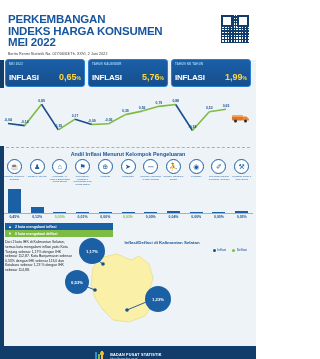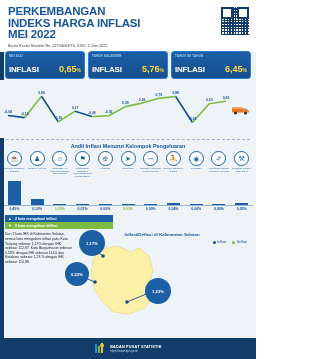--- a/index.html
+++ b/index.html
@@ -5,21 +5,21 @@
   * { margin:0; padding:0; box-sizing:border-box; }
   body {
     width:256px; height:359px;
     font-family:"Liberation Sans", sans-serif;
     background:#ffffff;
     overflow:hidden;
   }
   .page { width:256px; height:359px; position:relative; background:#eef3f8; }
 
   
-  .header { background:#ffffff; padding:6px 8px 4px 8px; position:relative; height:52px; }
+  .header { background:#ffffff; padding:6px 8px 4px 8px; position:relative; height:52px;margin-top:8px; }
   .title {
     color:#18559c; font-weight:bold; font-size:11.5px;
     line-height:11.5px; letter-spacing:-0.2px;
   }
   .subtitle { font-size:3.6px; color:#333; margin-top:3px; letter-spacing:0.1px; }
   .qr {
     position:absolute; right:7px; top:7px; width:28px; height:28px;
     background:
       repeating-linear-gradient(90deg,#123d6b 0 1.4px,transparent 1.4px 2.8px),
       repeating-linear-gradient(0deg,#123d6b 0 1.4px,#fff 1.4px 2.8px);
@@ -129,21 +129,21 @@
 </head>
 <body>
 
 <div class="page">
 
   <div class="side-bar"></div>
 
   <div class="header">
     <div class="title">
       <div>PERKEMBANGAN</div>
-      <div>INDEKS HARGA INFLASI</div>
+      <div>INDEKS HARGA KONSUMEN</div>
       <div>MEI 2022</div>
     </div>
     <div class="subtitle">Berita Resmi Statistik No. 027/06/63/Th. XXVI, 2 Juni 2022</div>
     <div class="qr"></div>
   </div>
 
   <div class="stats">
     <div class="statbox">
       <div class="stat-period">MEI 2022</div>
       <div class="stat-row">
@@ -155,21 +155,21 @@
       <div class="stat-period">TAHUN KALENDER</div>
       <div class="stat-row">
         <span class="stat-word">INFLASI</span>
         <span><span class="stat-val">5,76</span><span class="stat-pct">%</span></span>
       </div>
     </div>
     <div class="statbox">
       <div class="stat-period">TAHUN KE TAHUN</div>
       <div class="stat-row">
         <span class="stat-word">INFLASI</span>
-        <span><span class="stat-val">6,45</span><span class="stat-pct">%</span></span>
+        <span><span class="stat-val">1,99</span><span class="stat-pct">%</span></span>
       </div>
     </div>
   </div>
 
   <div class="chart-wrap">
     <svg id="lineChart" width="256" height="58">
         <line x1="8" y1="35.51724137931035" x2="24.76923076923077" y2="37.58620689655173" stroke="#174e8c" stroke-width="1.6"></line>
         <line x1="24.76923076923077" y1="37.58620689655173" x2="41.53846153846154" y2="16.275862068965516" stroke="#7dbb42" stroke-width="1.6"></line>
         <line x1="41.53846153846154" y1="16.275862068965516" x2="58.30769230769231" y2="41.93103448275862" stroke="#174e8c" stroke-width="1.6"></line>
         <line x1="58.30769230769231" y1="41.93103448275862" x2="75.07692307692308" y2="31.17241379310345" stroke="#7dbb42" stroke-width="1.6"></line>

